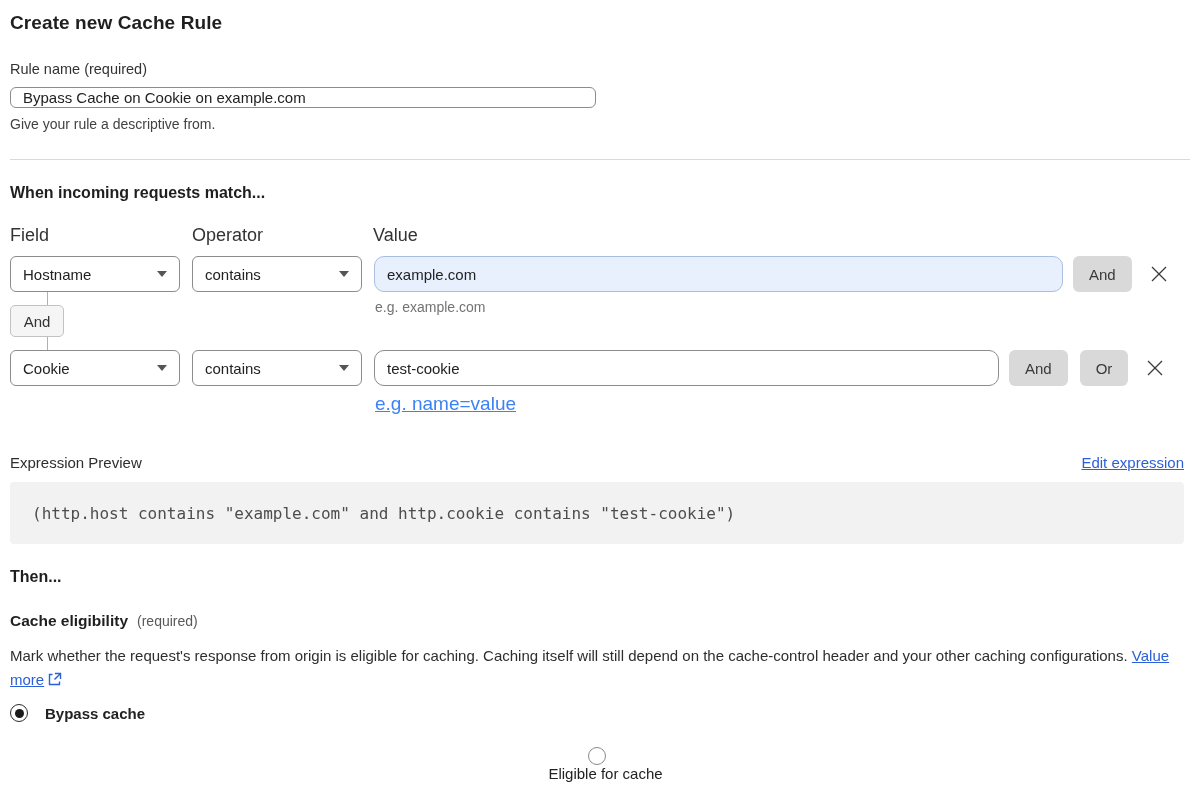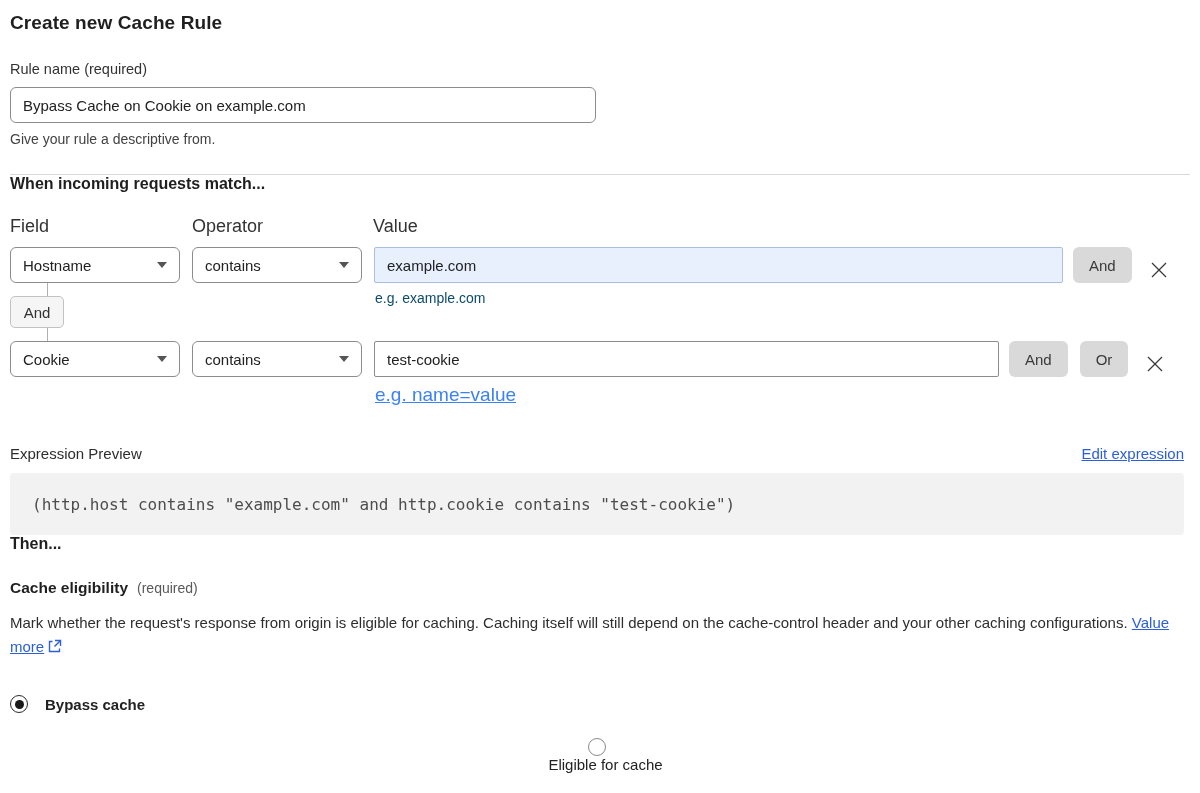--- a/index.html
+++ b/index.html
@@ -22,21 +22,21 @@
     display: block;
     font-size: 14.5px;
     color: #333;
     margin-top: 27px;
     margin-bottom: 10px;
   }
 
   .text-input {
     display: block;
     width: 586px;
-    height: 36px;
+    height: 21px;
     border: 1px solid #8c8c8c;
     border-radius: 6px;
     padding: 0 12px;
     font-size: 15px;
     font-family: "Liberation Sans", sans-serif;
     color: #222;
     background: #fff;
     outline: none;
   }
 
@@ -49,34 +49,35 @@
   .divider {
     height: 1px;
     background: #d9d9d9;
     margin: 27px -6px 0 0;
   }
 
   .section-heading {
     font-size: 16px;
     font-weight: 700;
     color: #1f1f1f;
+    margin-top: 24px;
   }
 
   .col-labels {
     display: flex;
     margin-top: 23px;
     font-size: 18px;
     color: #333;
   }
   .col-labels .lbl-field    { width: 182px; }
   .col-labels .lbl-operator { width: 181px; }
 
   .cond-row {
     display: flex;
-    align-items: flex-end;
+    align-items: center;
     margin-top: 10px;
   }
 
   .select-box {
     width: 170px;
     height: 36px;
     border: 1px solid #8c8c8c;
     border-radius: 6px;
     background: #fff;
     display: flex;
@@ -94,21 +95,21 @@
     border-left: 5px solid transparent;
     border-right: 5px solid transparent;
     border-top: 6px solid #555;
     margin-left: 8px;
     flex: none;
   }
 
   .value-input {
     height: 36px;
     border: 1px solid #8c8c8c;
-    border-radius: 2px;
+    border-radius: 10px;
     padding: 0 12px;
     font-size: 15px;
     font-family: "Liberation Sans", sans-serif;
     color: #222;
     background: #fff;
     outline: none;
     flex: none;
   }
   .value-input.highlighted {
     background: #e8f0fe;
@@ -148,21 +149,21 @@
   
   .between-rows {
     position: relative;
     height: 58px;
   }
   .hint-abs {
     position: absolute;
     left: 365px;
     top: 7px;
     font-size: 14px;
-    color: #0c4a6e;
+    color: #737373;
   }
   .connector { position: absolute; left: 0; top: 0; }
   .connector .vline {
     width: 1px; height: 13px;
     background: #b0b0b0;
     margin-left: 37px;
   }
   .connector .and-chip {
     width: 54px; height: 32px;
     border: 1px solid #c2c2c2;
@@ -234,21 +235,21 @@
     font-size: 15px;
     line-height: 24px;
     color: #2e2e2e;
     max-width: 1160px;
   }
   .ext-icon { vertical-align: -2px; margin-left: 3px; }
 
   .radio-row {
     display: flex;
     align-items: center;
-    margin-top: 36px;
+    margin-top: 12px;
     cursor: pointer;
   }
   .radio-row + .radio-row { margin-top: 25px; flex-direction: column; }
   .radio-circle {
     width: 18px; height: 18px;
     border-radius: 50%;
     border: 1.5px solid #8a8a8a;
     background: #fff;
     flex: none;
     display: flex;

